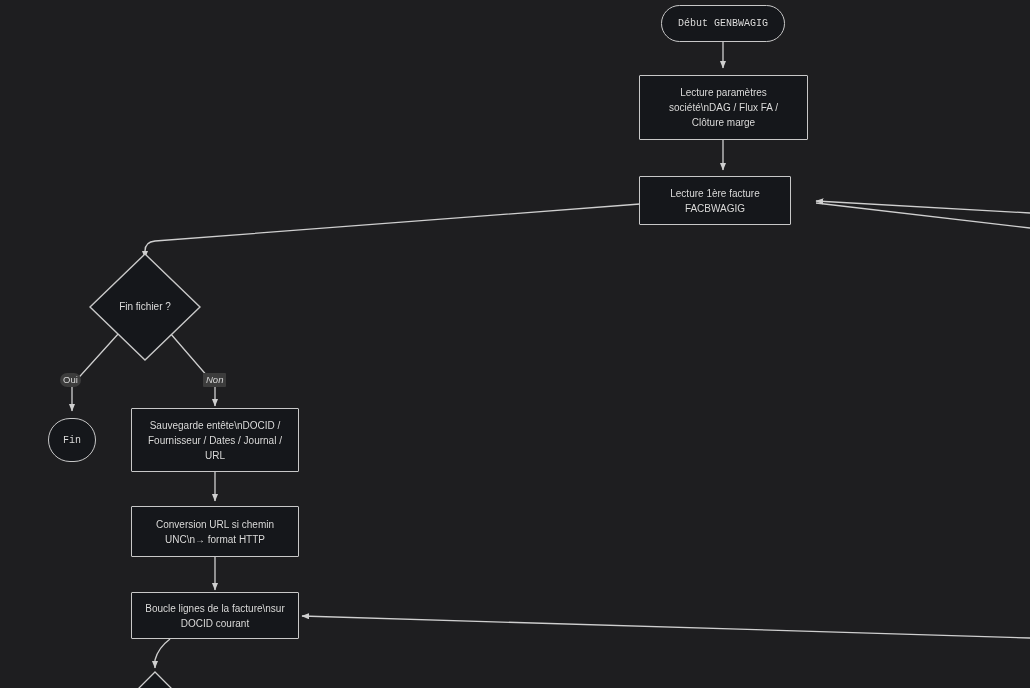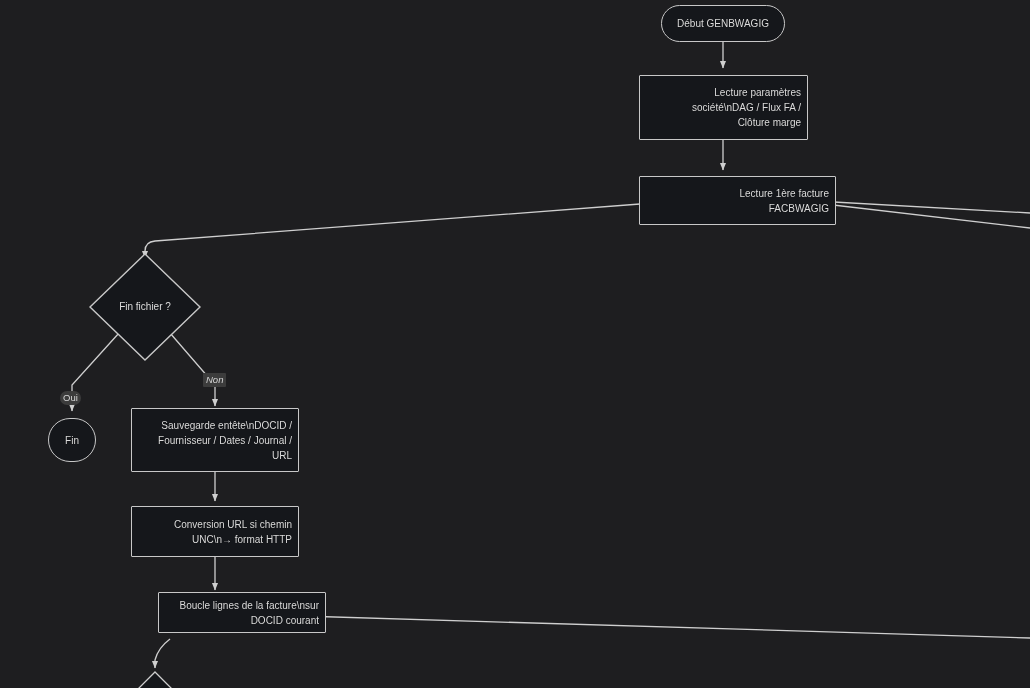--- a/index.html
+++ b/index.html
@@ -40,24 +40,24 @@
     padding: 2px 6px;
     text-shadow: 0 0 1px rgba(0,0,0,.6);
   }
   .node-label {
     white-space: pre-line;
     display: block;
     width: 100%;
   }
   .stadium {
     border-radius: 999px;
+    font-family: Liberation Mono, monospace;
   }
   .rect {
     border-radius: 1px;
-    text-align: right;
   }
   .diamond-wrap {
     position: absolute;
     background: none;
     border: none;
   }
   .diamond-shape {
     position: absolute;
     left: 0;
     top: 0;
@@ -129,33 +129,33 @@
   <div class="node stadium" style="left:661px; top:5px; width:124px; height:37px;">
     <span class="node-label">Début GENBWAGIG</span>
   </div>
 
   <div class="node rect" style="left:639px; top:75px; width:169px; height:65px;">
     <span class="node-label">Lecture paramètres
 société\nDAG / Flux FA /
 Clôture marge</span>
   </div>
 
-  <div class="node rect" style="left:639px; top:176px; width:197px; height:49px;">
+  <div class="node rect" style="left:639px; top:176px; width:152px; height:49px;">
     <span class="node-label">Lecture 1ère facture
 FACBWAGIG</span>
   </div>
 
   <div class="diamond-wrap" style="left:88px; top:252px; width:114px; height:110px;">
     <svg class="diamond-shape" viewBox="0 0 114 110">
       <path d="M57,2 L112,55 L57,108 L2,55 z" fill="#15171b" stroke="#c8c8c8" stroke-width="1.4"></path>
     </svg>
     <div class="diamond-text">Fin fichier ?</div>
   </div>
 
-  <div class="edge-label" style="left:60px; top:391px;border-radius:7px;">
+  <div class="edge-label" style="left:60px; top:373px;border-radius:7px;">
     <span>Oui</span>
   </div>
   <div class="edge-label" style="left:203px; top:373px;font-style:italic;">
     <span>Non</span>
   </div>
 
   <div class="node stadium" style="left:48px; top:418px; width:48px; height:44px;">
     <span class="node-label">Fin</span>
   </div>
 
@@ -163,18 +163,18 @@
     <span class="node-label">Conversion URL si chemin
 UNC\n→ format HTTP</span>
   </div>
 
   <div class="node rect" style="left:131px; top:408px; width:168px; height:64px;">
     <span class="node-label">Sauvegarde entête\nDOCID /
 Fournisseur / Dates / Journal /
 URL</span>
   </div>
 
-  <div class="node rect" style="left:131px; top:592px; width:168px; height:41px;margin-left:27px;">
+  <div class="node rect" style="left:131px; top:592px; width:168px; height:47px;">
     <span class="node-label">Boucle lignes de la facture\nsur
 DOCID courant</span>
   </div>
 
 </div>
 
 </body></html>

